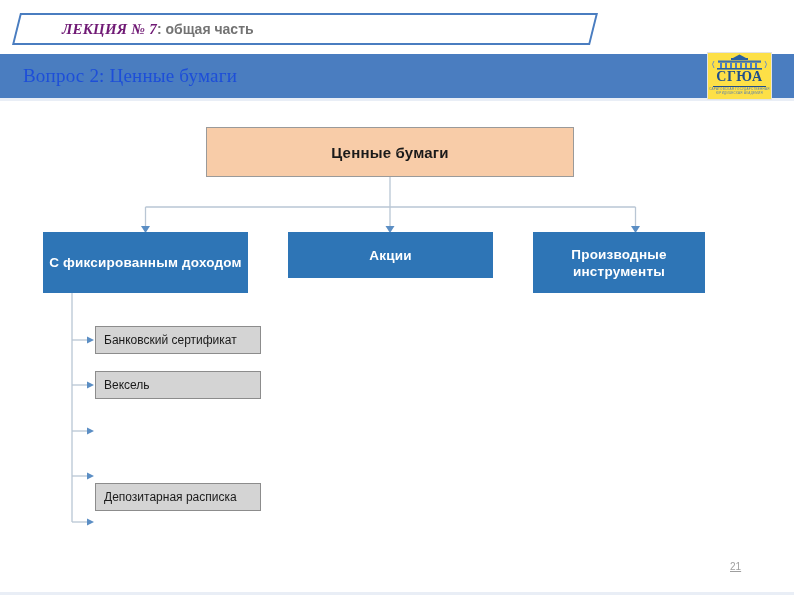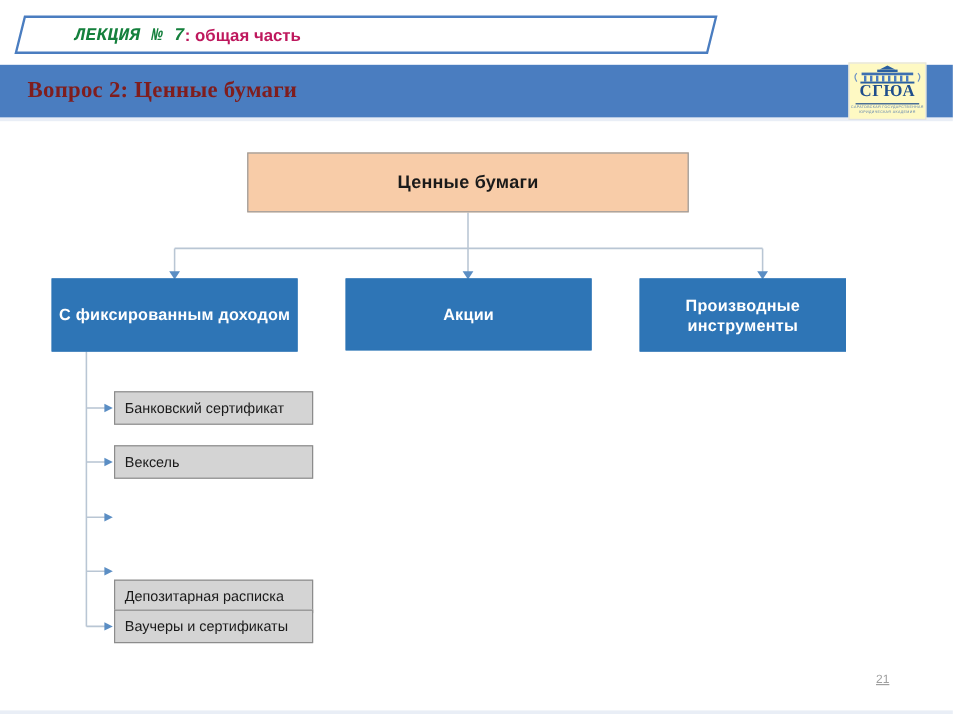--- a/index.html
+++ b/index.html
@@ -32,76 +32,76 @@
     left: 16px;
     top: 13px;
     width: 578px;
     height: 32px;
     display: flex;
     align-items: center;
     box-sizing: border-box;
     padding-left: 46px;
   }
   .lecture-label {
-    font-family: Liberation Mono, monospace;
+    font-family: Liberation Serif, serif;
     font-style: italic;
     font-weight: bold;
     font-size: 15px;
-    color: #15803d;
+    color: #701a75;
     letter-spacing: 0.2px;
     white-space: pre;
   }
   .lecture-rest {
     font-family: "Liberation Sans", sans-serif;
     font-weight: bold;
     font-size: 14px;
-    color: #be185d;
+    color: #737373;
     white-space: pre;
   }
 
   
   .title-bar {
     position: absolute;
     left: 0;
     top: 54px;
     width: 794px;
     height: 44px;
     background: #4A7DC0;
   }
   .title-text {
     position: absolute;
     left: 23px;
     top: 56px;
     height: 40px;
     display: flex;
     align-items: center;
     font-family: "Liberation Serif", serif;
-    font-weight: bold;
+    font-weight: normal;
     font-size: 19px;
-    color: #7f1d1d;
+    color: #1d4ed8;
     letter-spacing: 0.2px;
     white-space: pre;
   }
   .title-underline {
     position: absolute;
     left: 0;
     top: 98px;
     width: 794px;
     height: 3px;
     background: #e9eef6;
   }
 
   
   .logo-box {
     position: absolute;
     left: 707px;
     top: 52px;
     width: 65px;
     height: 48px;
-    background: #fef9c3;
+    background: #fde047;
     border: 1px solid #e3e3e3;
     box-sizing: border-box;
     overflow: hidden;
   }
   .logo-build {
     position: absolute;
     left: 0;
     top: 1px;
     width: 63px;
     height: 16px;
@@ -181,21 +181,21 @@
   .node-blue {
     background: #2E75B6;
     border: 1px solid #2E75B6;
     color: #ffffff;
     font-weight: bold;
     font-size: 13.5px;
     line-height: 17px;
     letter-spacing: 0.2px;
   }
   .node-fixed  { left: 43px;  top: 131px; width: 205px; height: 61px; }
-  .node-shares { left: 288px; top: 131px; width: 205px; height: 60px; }
+  .node-shares { left: 288px; top: 131px; width: 205px; height: 46px; }
   .node-deriv  { left: 533px; top: 131px; width: 172px; height: 61px; }
 
   .node-gray {
     background: #D4D4D4;
     border: 1px solid #8c8c8c;
     color: #1a1a1a;
     font-weight: normal;
     font-size: 12px;
     justify-content: flex-start;
     text-align: left;
@@ -304,17 +304,16 @@
 
   <div class="node node-root">Ценные бумаги</div>
 
   <div class="node node-blue node-fixed">С фиксированным доходом</div>
   <div class="node node-blue node-shares">Акции</div>
   <div class="node node-blue node-deriv">Производные инструменты</div>
 
   <div class="node node-gray leaf-0">Банковский сертификат</div>
   <div class="node node-gray leaf-1">Вексель</div>
   <div class="node node-gray leaf-3">Депозитарная расписка</div>
-  <div class="node node-gray leaf-4">Ваучеры и сертификаты</div>
 </div>
 
 <div class="page-number">21</div>
 <div class="bottom-rule"></div>
 
 </body></html>

